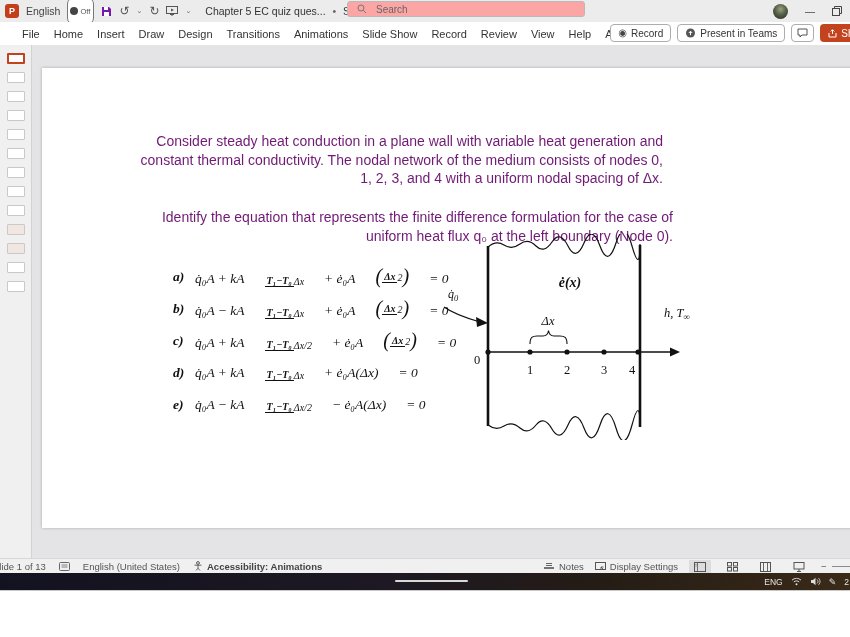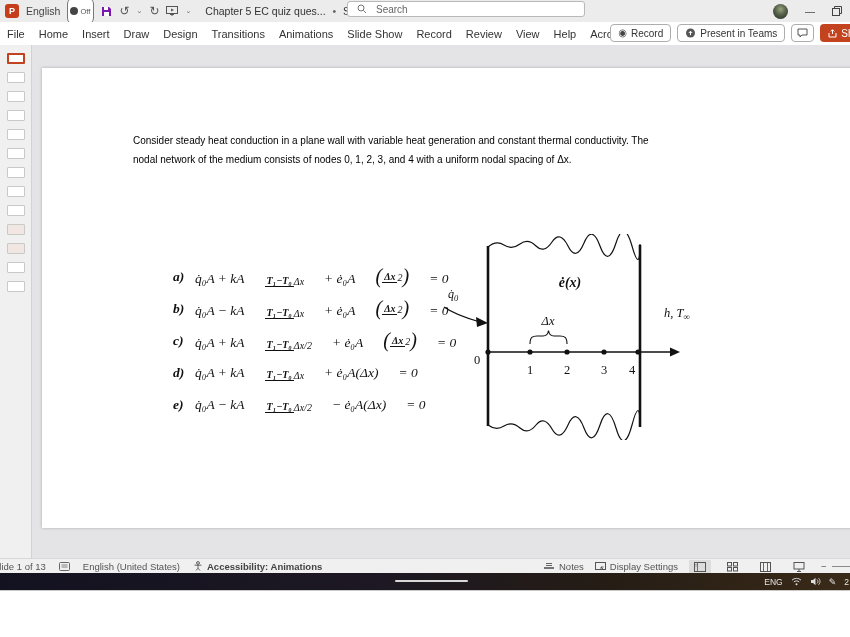--- a/index.html
+++ b/index.html
@@ -15,32 +15,32 @@
               font-size:9px; font-weight:bold; display:flex; align-items:center; justify-content:center; }
   .autosave-label { color:#444; }
   .toggle { width:27px; height:28px; border:1px solid #777; border-radius:7px; background:#fff;
             display:flex; align-items:center; padding:0 2px; gap:2px; }
   .toggle .knob { width:8px; height:8px; border-radius:50%; background:#444; }
   .toggle .state { font-size:7.5px; color:#555; }
   .glyph-btn { color:#555; font-size:12px; line-height:1; }
   .caret { font-size:7px; color:#666; }
   .tb-title { margin-left:14px; white-space:nowrap; color:#333; }
   .tb-title .sep { margin:0 4px; color:#666; }
-  .searchbox { position:absolute; left:347px; top:1px; width:238px; height:16px; background:#ffffff;
+  .searchbox { position:absolute; left:347px; top:1px; width:238px; height:16px; background:#fca5a5;
                border:1px solid #b9b9b9; border-radius:3px; display:flex; align-items:center;
                gap:6px; padding-left:28px; font-size:10px; color:#666; }
   .tb-right { position:absolute; right:8px; top:0; height:22px; display:flex; align-items:center; gap:17px; }
   .avatar { width:15px; height:15px; border-radius:50%;
             background:radial-gradient(circle at 50% 35%, #9aa37e 0%, #55604a 45%, #232b20 100%); }
   .win-glyph { color:#444; font-size:10px; }
 
   
   .menubar { position:absolute; top:22px; left:0; width:850px; height:23px; background:#fff;
              display:flex; align-items:center; }
-  .menu-tabs { display:flex; gap:14px; padding-left:7px; font-size:11px; color:#333; }
+  .menu-tabs { display:flex; gap:14px; padding-left:7px; font-size:11px; color:#333;margin-left:15px; }
   .mtab { cursor:default; white-space:nowrap; }
   .mb-right { position:absolute; right:-26px; top:2px; display:flex; align-items:center; gap:6px; }
   .pill { border:1px solid #adadad; border-radius:4px; background:#fff; height:18px;
           display:flex; align-items:center; gap:4px; padding:0 7px; font-size:10px; color:#333; white-space:nowrap; }
   .pill-icon { font-size:10px; color:#444; line-height:1; }
   .share-btn { background:#c4431f; color:#fff; border:none; border-radius:4px; height:18px;
                display:flex; align-items:center; gap:4px; padding:0 8px; font-size:10px; white-space:nowrap; }
 
   
   .main { position:absolute; top:45px; left:0; width:850px; height:513px; background:#e4e4e7; }
@@ -48,21 +48,21 @@
                  border-right:1px solid #d2d2d2; padding-top:8px; }
   .thumb { width:18px; height:11px; background:#fff; border:1px solid #c9c9c9; border-radius:1px;
            margin:0 auto 8px auto; }
   .thumb.sel { border:2px solid #c4431f; }
   .thumb:nth-child(10), .thumb:nth-child(11) { background:#f2e6e2; }
 
   .canvas { position:absolute; left:33px; top:0; right:0; bottom:0; }
   .slide { position:absolute; left:9px; top:23px; width:880px; height:460px; background:#fff;
            box-shadow:0 0 3px rgba(0,0,0,.25); }
 
-  .para { position:absolute; font-size:10px; line-height:18.6px; color:#000000; }
+  .para { position:absolute; font-size:14px; line-height:18.6px; color:#701a75;text-align:right; }
   .para1 { left:91px; top:64px; width:530px; }
   .para2 { left:91px; top:140px; width:540px; }
 
   
   .equations { position:absolute; left:131px; top:196px; display:flex; flex-direction:column; gap:6px; }
   .eq-row { display:flex; align-items:center; height:26px; font-family:"Liberation Serif",serif;
             font-style:italic; font-size:13.5px; color:#111; }
   .eq-label { width:22px; font-weight:bold; }
   .eq-body { display:flex; align-items:flex-end; gap:20px; }
   .frac { display:inline-flex; align-items:center; font-size:10px;
@@ -221,20 +221,21 @@
         <div class="thumb"></div>
         <div class="thumb"></div>
         <div class="thumb"></div>
         <div class="thumb"></div>
       </div>
 
     <div class="canvas">
       <div class="slide">
 
         <div class="para para1">Consider steady heat conduction in a plane wall with variable heat generation and constant thermal conductivity. The nodal network of the medium consists of nodes 0, 1, 2, 3, and 4 with a uniform nodal spacing of Δx.</div>
+        <div class="para para2">Identify the equation that represents the finite difference formulation for the case of uniform heat flux q₀ at the left boundary (Node 0).</div>
 
         <div class="equations">
 
           <div class="eq-row">
             <span class="eq-label">a)</span>
             <span class="eq-body">
               <span>q̇₀A + kA</span>
               <span class="frac">
                   <span class="num">T₁−T₀</span>
                   <span class="den">Δx</span>

